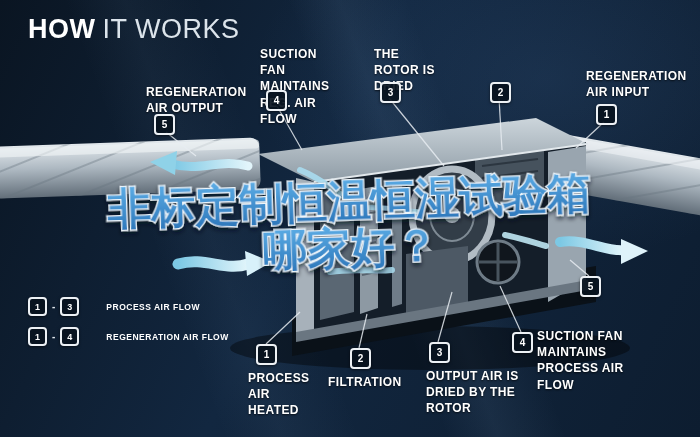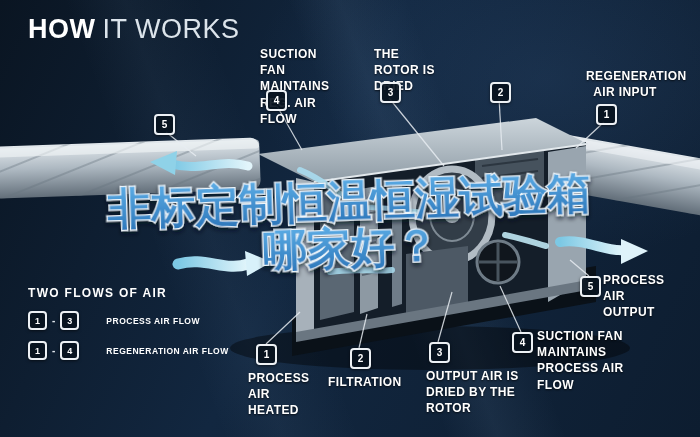--- a/index.html
+++ b/index.html
@@ -21,21 +21,21 @@
     position:absolute;left:28px;top:14px;z-index:3;color:#fff;
     font-size:27px;letter-spacing:.5px;white-space:nowrap;
   }
   .t-bold{font-weight:800;}
   .t-light{font-weight:300;color:#dce4eb;margin-left:7px;}
   .label{
     position:absolute;z-index:3;color:#fff;
     font-size:12px;font-weight:bold;line-height:1.35;letter-spacing:.4px;
     text-shadow:0 1px 2px rgba(0,0,0,.7);
   }
-  .label.right{text-align:center;}
+  .label.right{text-align:left;}
   .badge{
     position:absolute;z-index:3;width:17px;height:17px;
     border:2px solid #edf1f5;border-radius:4px;
     background:rgba(8,18,30,.92);color:#fff;
     font-size:10px;font-weight:bold;
     display:flex;align-items:center;justify-content:center;
     box-shadow:0 1px 3px rgba(0,0,0,.55);
   }
   .badge.sm{position:static;width:15px;height:15px;font-size:9px;flex:0 0 auto;}
   .legend{position:absolute;left:28px;top:286px;z-index:3;color:#fff;}
@@ -146,20 +146,21 @@
     <g transform="rotate(-2 350 225)" filter="url(#ds)">
       <text x="350" y="216" text-anchor="middle" font-size="44" font-weight="bold" fill="url(#blueTextG)" stroke="#eef6fb" stroke-width="2.5" paint-order="stroke">非标定制恒温恒湿试验箱</text>
       <text x="350" y="263" text-anchor="middle" font-size="44" font-weight="bold" fill="url(#blueTextG)" stroke="#eef6fb" stroke-width="2.5" paint-order="stroke">哪家好？</text>
     </g>
   </svg>
 
   <div class="title">
     <span class="t-bold">HOW</span><span class="t-light">IT WORKS</span>
   </div>
 
+  <div class="label" style="left:146px;top:84px;width:82px">REGENERATION AIR OUTPUT</div>
   <div class="badge" style="left:154px;top:114px">5</div>
 
   <div class="label" style="left:260px;top:46px;width:74px">SUCTION FAN MAINTAINS REG. AIR FLOW</div>
   <div class="badge" style="left:266px;top:90px">4</div>
 
   <div class="label" style="left:374px;top:46px;width:62px">THE ROTOR IS DRIED</div>
   <div class="badge" style="left:380px;top:82px">3</div>
 
   <div class="badge" style="left:490px;top:82px">2</div>
 
@@ -172,24 +173,22 @@
   <div class="badge" style="left:350px;top:348px">2</div>
   <div class="label" style="left:328px;top:374px;width:70px">FILTRATION</div>
 
   <div class="badge" style="left:429px;top:342px">3</div>
   <div class="label" style="left:426px;top:368px;width:104px">OUTPUT AIR IS DRIED BY THE ROTOR</div>
 
   <div class="badge" style="left:512px;top:332px">4</div>
   <div class="label" style="left:537px;top:328px;width:90px">SUCTION FAN MAINTAINS PROCESS AIR FLOW</div>
 
   <div class="badge" style="left:580px;top:276px">5</div>
-  <div class="label" style="left:603px;top:272px;width:72px">PROCESS AIR OUTPUT</div>
 
   <div class="legend">
-    <div class="legend-heading">TWO FLOWS OF AIR</div>
     <div class="legend-row">
       <span class="badge sm">1</span>
       <span class="legend-dash">-</span>
       <span class="badge sm">3</span>
       <span class="legend-label">PROCESS AIR FLOW</span>
     </div>
     <div class="legend-row">
       <span class="badge sm">1</span>
       <span class="legend-dash">-</span>
       <span class="badge sm">4</span>

